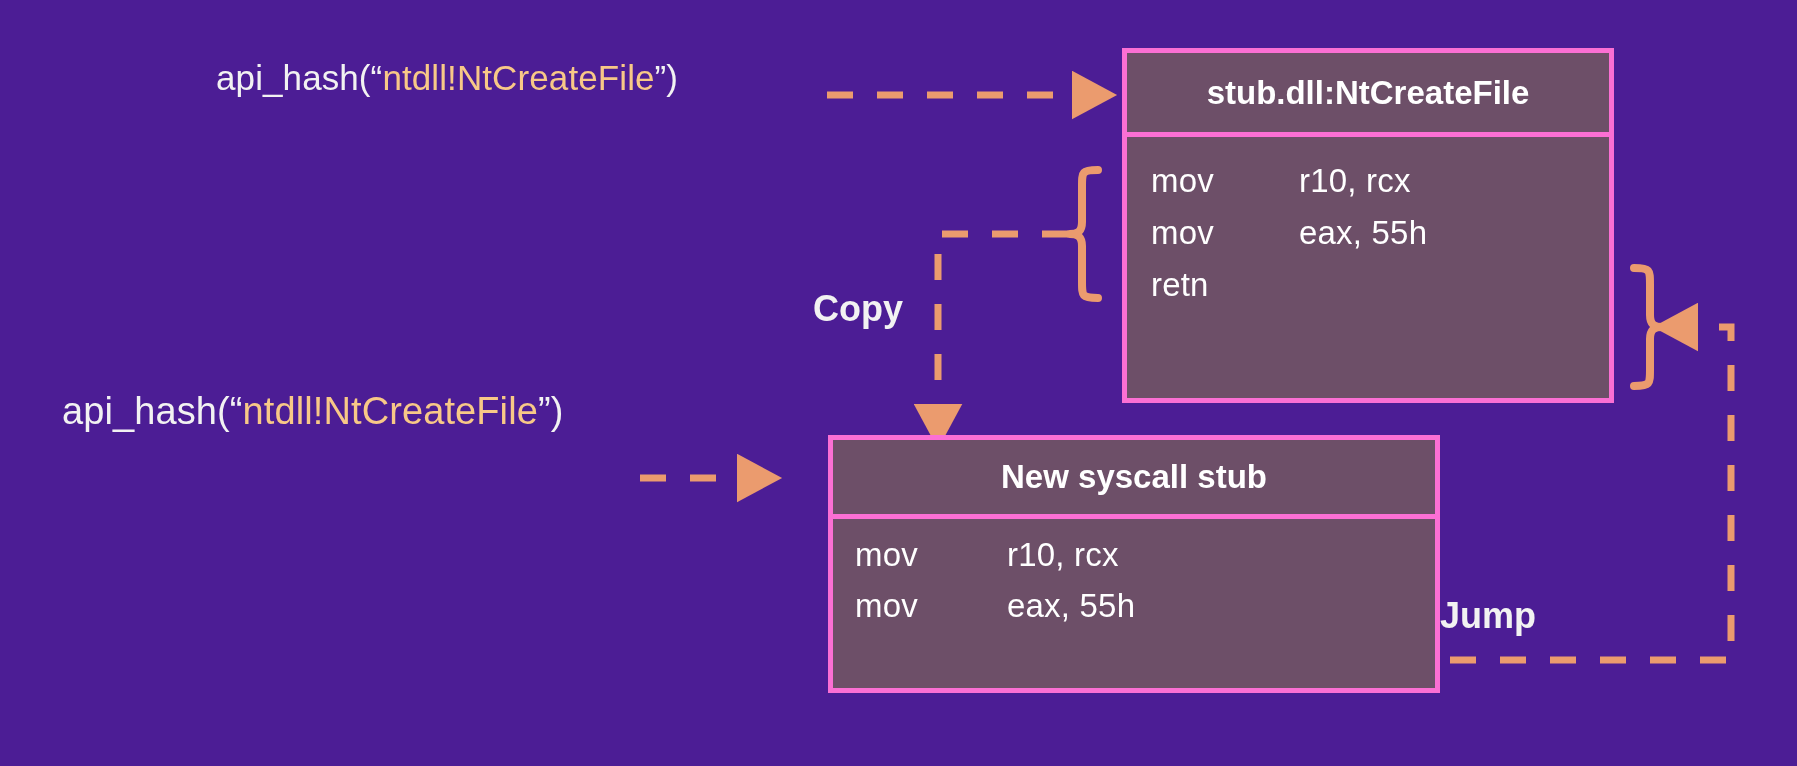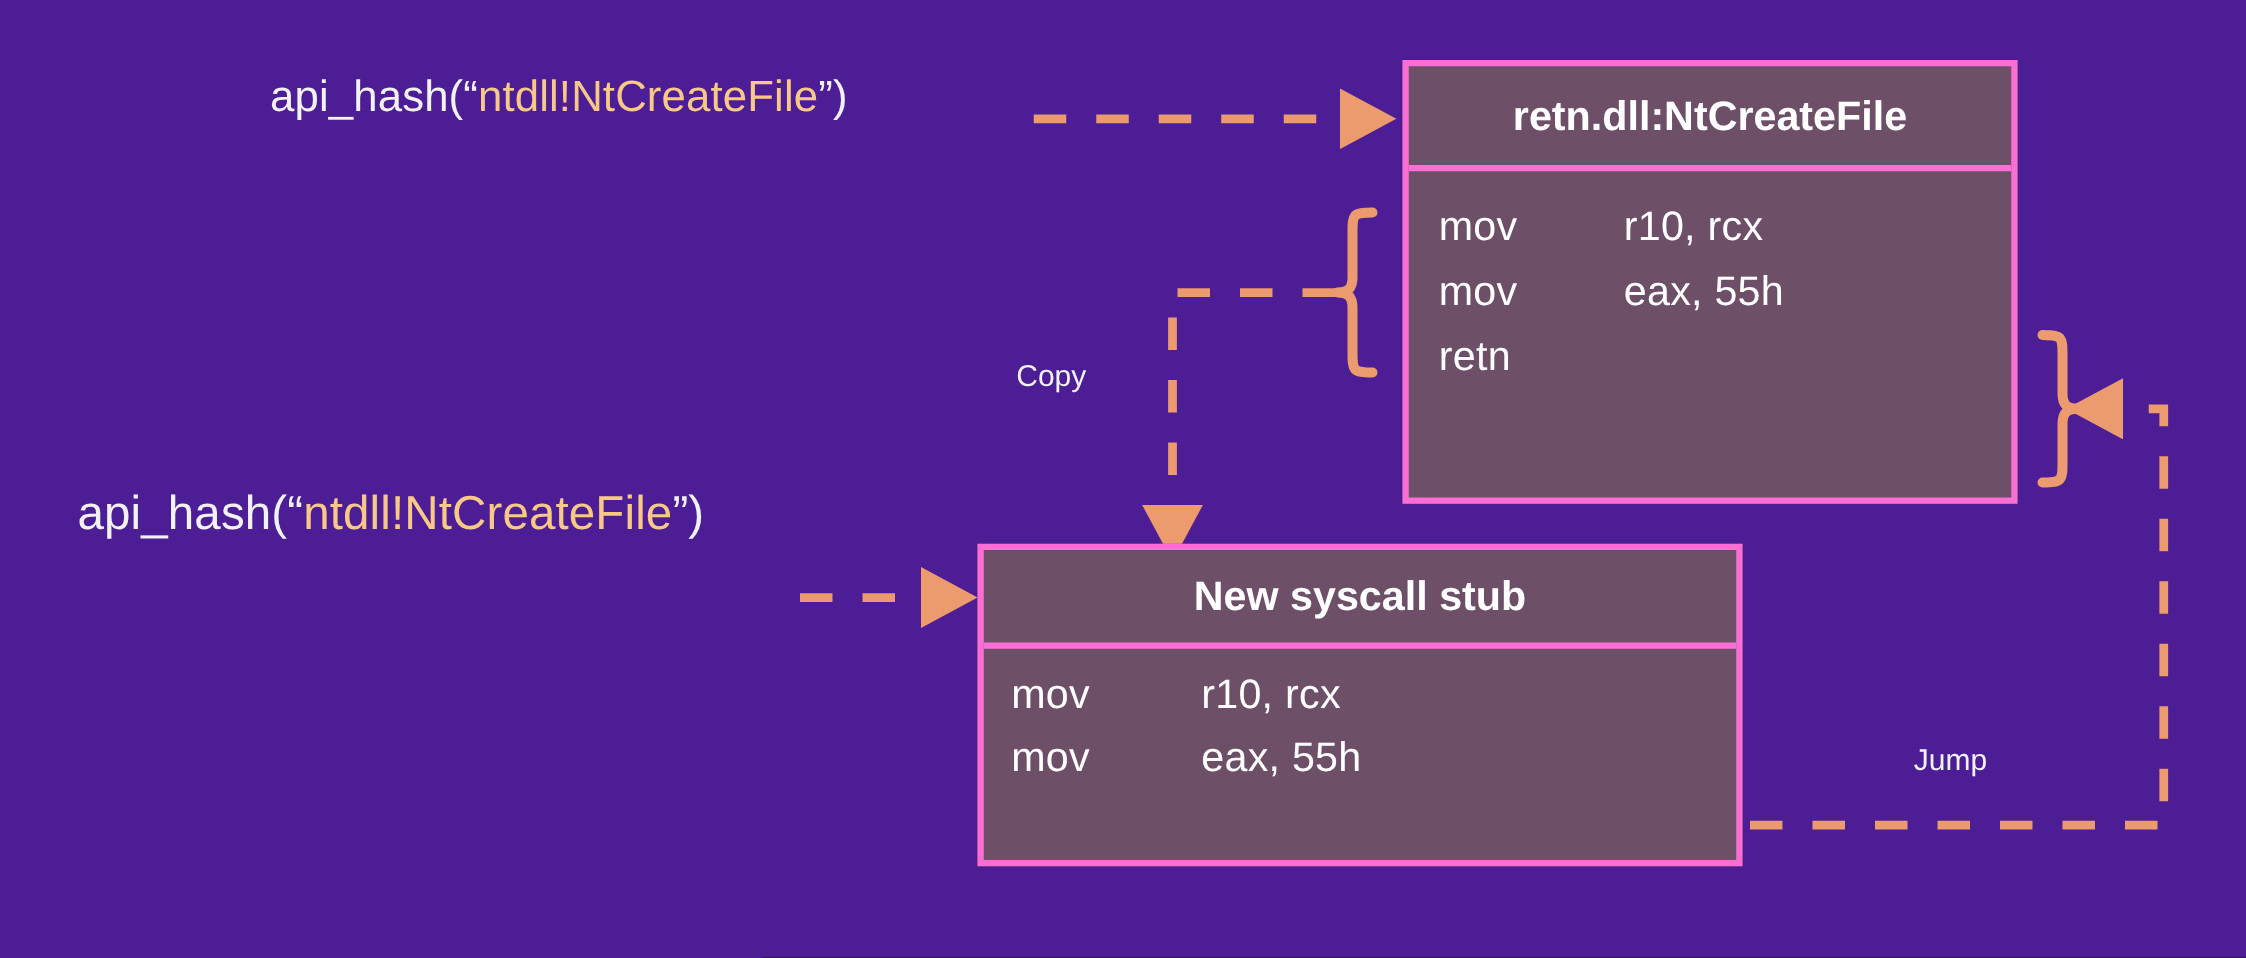--- a/index.html
+++ b/index.html
@@ -89,21 +89,21 @@
     padding: 18px 0 0 24px;
   }
   #box-ntdll .code-line {
     font-size: 33px;
     line-height: 52px;
   }
   #box-ntdll .mnem { width: 148px; }
 
   
   #box-stub {
-    left: 782px;
+    left: 828px;
     top: 435px;
     width: 612px;
     height: 258px;
   }
   #box-stub .box-title {
     font-size: 33px;
     line-height: 74px;
     height: 79px;
   }
   #box-stub .box-body {
@@ -112,26 +112,26 @@
   #box-stub .code-line {
     font-size: 33px;
     line-height: 51px;
   }
   #box-stub .mnem { width: 152px; }
 
   
   .flow-label {
     position: absolute;
     color: #f2f2f2;
-    font-size: 24px;
-    font-weight: 400;
+    font-size: 36px;
+    font-weight: 700;
     white-space: nowrap;
   }
   #label-copy { left: 813px; top: 288px; }
-  #label-jump { left: 1531px; top: 595px; }
+  #label-jump { left: 1440px; top: 595px; }
 </style>
 </head>
 <body>
 
 <div id="stage">
 
   <svg class="svg-layer" viewBox="0 0 1797 766" width="1797" height="766">
     <defs>
       <marker id="ah-right" markerWidth="7" markerHeight="7" refX="1.2" refY="3.5" orient="auto" markerUnits="strokeWidth">
         <path d="M0,0 L6.5,3.5 L0,7 z" fill="#eb9b6e"></path>
@@ -182,21 +182,21 @@
   </svg>
 
   <div class="api-label" id="api-label-top"><span>api_hash(“</span><span class="lit">ntdll!NtCreateFile</span><span>”)</span></div>
 
   <div class="api-label" id="api-label-bottom"><span>api_hash(“</span><span class="lit">ntdll!NtCreateFile</span><span>”)</span></div>
 
   <div class="flow-label" id="label-copy">Copy</div>
   <div class="flow-label" id="label-jump">Jump</div>
 
   <div class="codebox" id="box-ntdll">
-    <div class="box-title">retn.dll:NtCreateFile</div>
+    <div class="box-title">stub.dll:NtCreateFile</div>
     <div class="box-body">
       <div class="code-line"><span class="mnem">mov</span><span>r10, rcx</span></div>
       <div class="code-line"><span class="mnem">mov</span><span>eax, 55h</span></div>
       <div class="code-line"><span class="mnem">retn</span><span></span></div>
     </div>
   </div>
 
   <div class="codebox" id="box-stub">
     <div class="box-title">New syscall stub</div>
     <div class="box-body">

